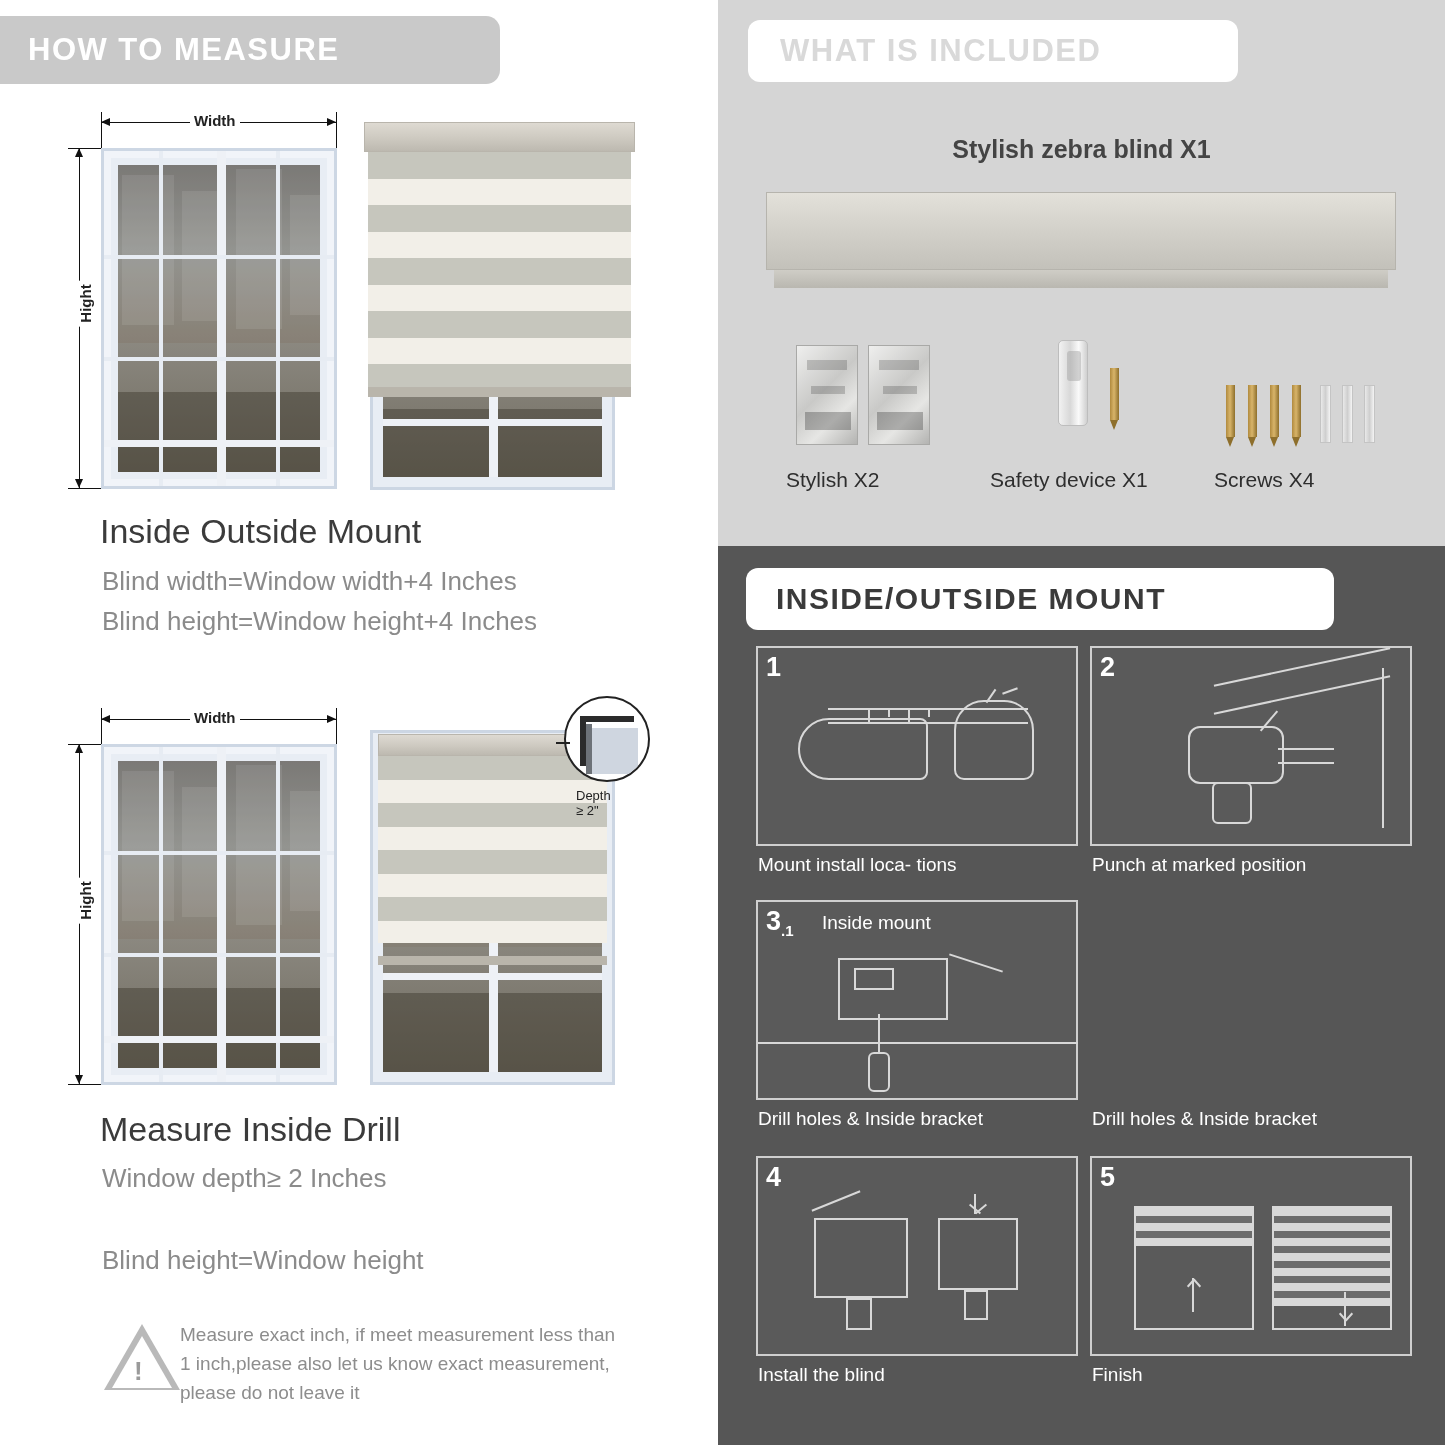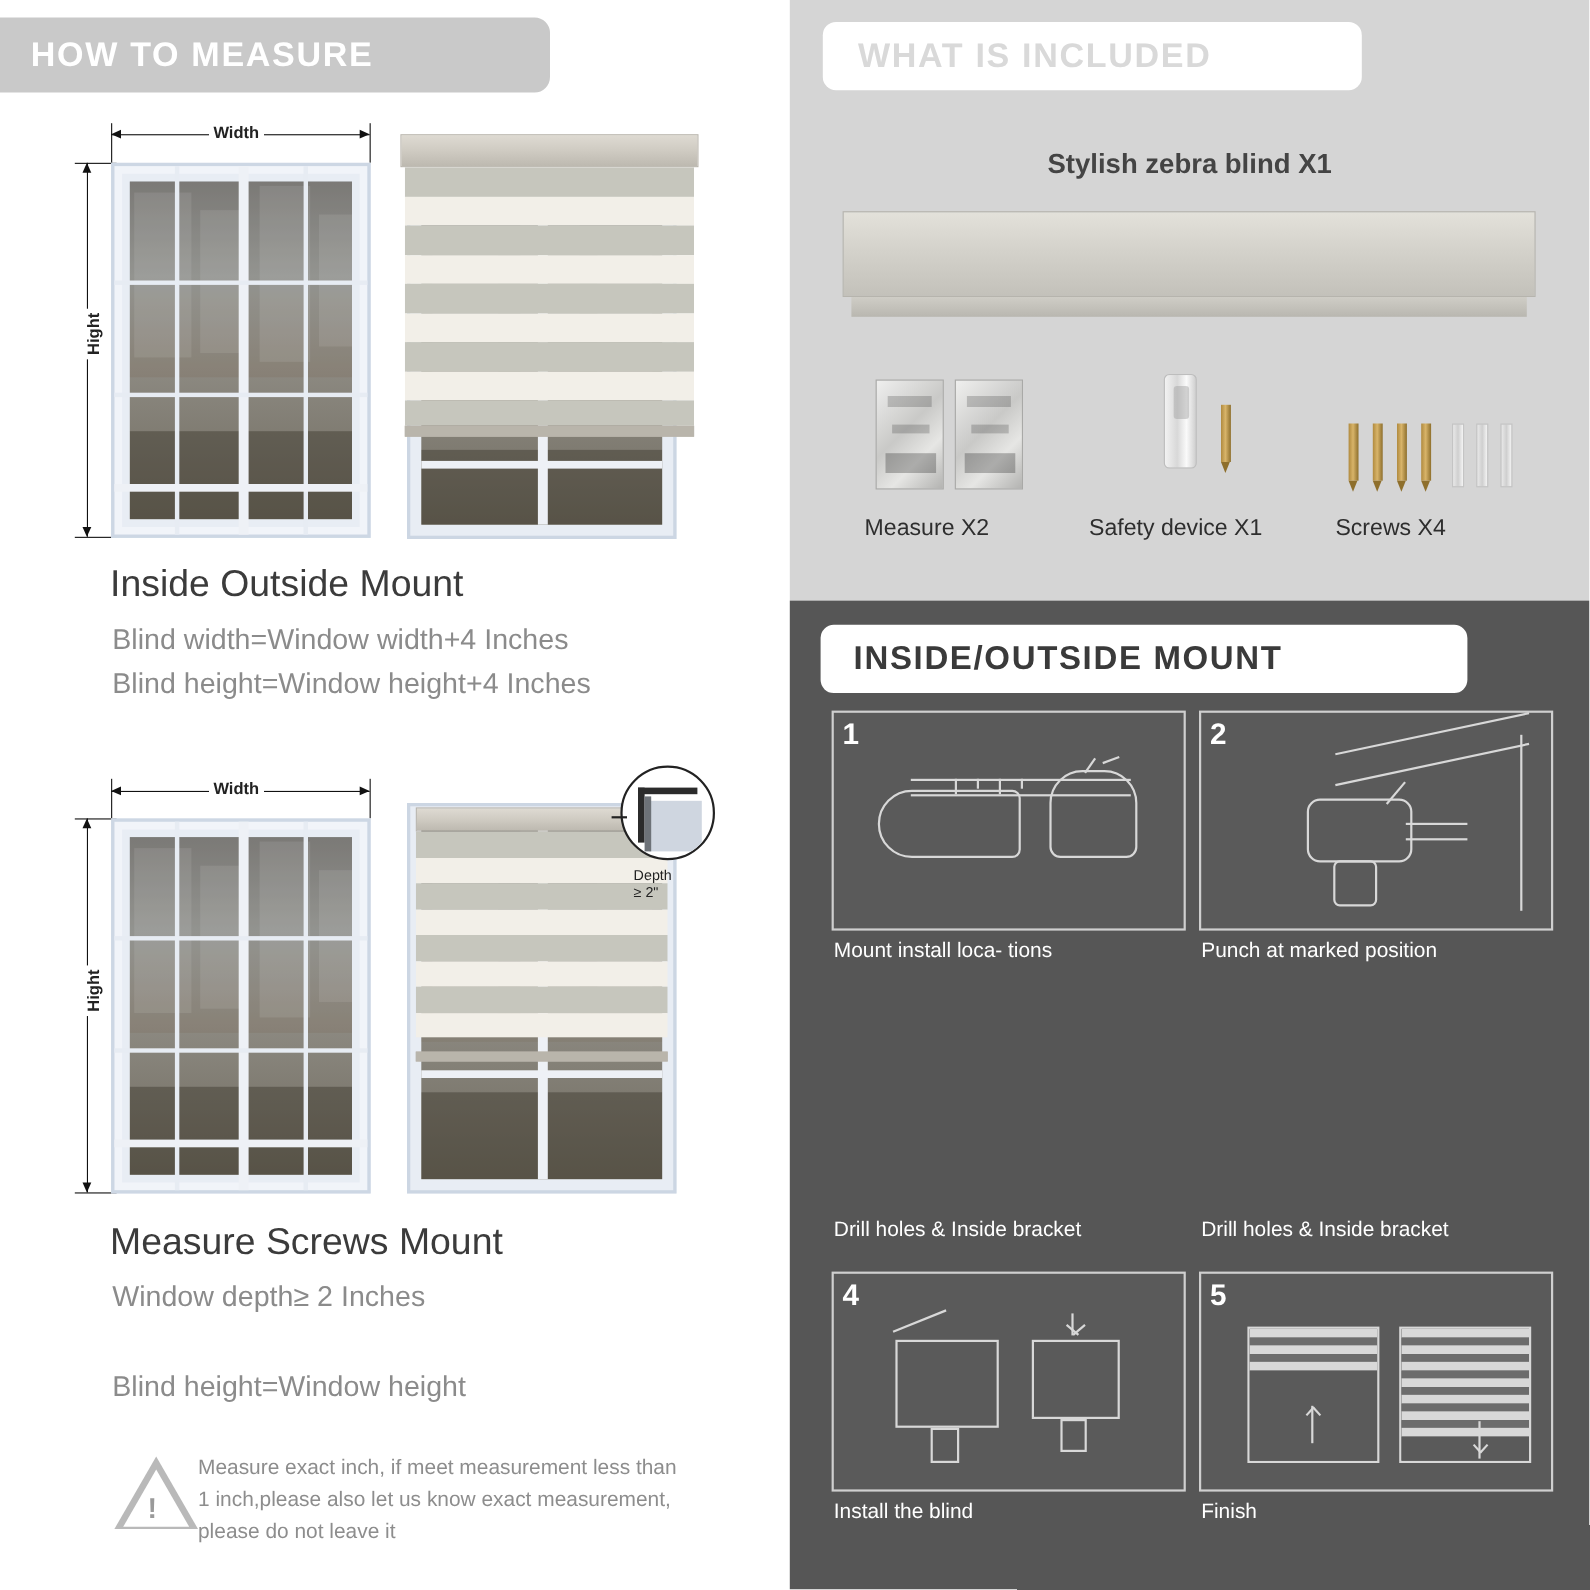--- a/index.html
+++ b/index.html
@@ -344,21 +344,21 @@
 
       <div class="depth-circle" style="left:564px;top:696px;">
         <div style="position:absolute;left:14px;top:18px;width:54px;height:50px;border-left:6px solid #2b2b2b;border-top:6px solid #2b2b2b;"></div>
         <div style="position:absolute;left:24px;top:30px;width:48px;height:46px;background:#cfd6e0;"></div>
         <div style="position:absolute;left:20px;top:26px;width:6px;height:50px;background:#6d7278;"></div>
       </div>
       <div class="depth-label" style="left:576px;top:788px;">Depth ≥ 2"</div>
       <div class="sk-line" style="left:556px;top:742px;width:14px;background:#222;"></div>
     </div>
 
-    <div class="heading" style="left:100px;top:1110px;">Measure Screws Mount</div>
+    <div class="heading" style="left:100px;top:1110px;">Measure Inside Drill</div>
     <div class="line" style="left:102px;top:1163px;">Window depth≥ 2 Inches</div>
     <div class="line" style="left:102px;top:1245px;">Blind height=Window height</div>
 
     <div class="warn-box">
       <div class="warn-tri" style="left:104px;top:1324px;"></div>
       <div class="warn-tri-in" style="left:112px;top:1336px;"></div>
       <div class="warn-excl" style="left:134px;top:1356px;">!</div>
       <div class="warn-text" style="left:180px;top:1320px;width:440px;">Measure exact inch, if meet measurement less than 1 inch,please also let us know exact measurement, please do not leave it</div>
     </div>
   </div>
@@ -374,21 +374,21 @@
     <div class="bracket" style="left:78px;top:345px;">
       <div class="slot" style="left:10px;top:14px;width:40px;height:10px;"></div>
       <div class="slot" style="left:14px;top:40px;width:34px;height:8px;"></div>
       <div class="slot" style="left:8px;top:66px;width:46px;height:18px;background:rgba(0,0,0,0.25);"></div>
     </div>
     <div class="bracket" style="left:150px;top:345px;">
       <div class="slot" style="left:10px;top:14px;width:40px;height:10px;"></div>
       <div class="slot" style="left:14px;top:40px;width:34px;height:8px;"></div>
       <div class="slot" style="left:8px;top:66px;width:46px;height:18px;background:rgba(0,0,0,0.25);"></div>
     </div>
-    <div class="part-caption" style="left:68px;top:468px;">Measure X2</div>
+    <div class="part-caption" style="left:68px;top:468px;">Stylish X2</div>
 
     <div class="safety" style="left:340px;top:340px;">
       <div style="position:absolute;left:8px;top:10px;width:14px;height:30px;background:rgba(160,160,160,0.45);border-radius:3px;"></div>
     </div>
     <div class="screw" style="left:392px;top:368px;height:52px;"></div>
     <div class="part-caption" style="left:272px;top:468px;">Safety device X1</div>
 
     <div class="screw" style="left:508px;top:385px;height:52px;"></div>
     <div class="screw" style="left:530px;top:385px;height:52px;"></div>
     <div class="screw" style="left:552px;top:385px;height:52px;"></div>
@@ -424,20 +424,30 @@
       <div class="sk-line" style="left:120px;top:46px;width:180px;transform:rotate(-12deg);"></div>
       <div class="sk-line" style="left:290px;top:20px;width:2px;height:160px;"></div>
       <div class="sk" style="left:96px;top:78px;width:96px;height:58px;border-radius:12px;"></div>
       <div class="sk-line" style="left:186px;top:100px;width:56px;"></div>
       <div class="sk-line" style="left:186px;top:114px;width:56px;"></div>
       <div class="sk" style="left:120px;top:134px;width:40px;height:42px;border-radius:6px;"></div>
       <div class="sk-line" style="left:176px;top:60px;width:2px;height:26px;transform:rotate(40deg);"></div>
     </div>
     <div class="step-caption" style="left:374px;top:308px;">Punch at  marked position</div>
 
+    <div class="step" style="left:38px;top:354px;width:322px;height:200px;">
+      <div class="step-num"><span>3</span><sub>.1</sub></div>
+      <div class="step-inline-label" style="left:64px;">Inside mount</div>
+      <div class="sk" style="left:80px;top:56px;width:110px;height:62px;"></div>
+      <div class="sk" style="left:96px;top:66px;width:40px;height:22px;"></div>
+      <div class="sk-line" style="left:0px;top:140px;width:320px;"></div>
+      <div class="sk-line" style="left:120px;top:112px;width:2px;height:40px;"></div>
+      <div class="sk" style="left:110px;top:150px;width:22px;height:40px;border-radius:6px;"></div>
+      <div class="sk-line" style="left:190px;top:60px;width:56px;transform:rotate(18deg);"></div>
+    </div>
     <div class="step-caption" style="left:40px;top:562px;">Drill holes &amp;  Inside bracket</div>
 
     <div class="step-caption" style="left:374px;top:562px;">Drill holes &amp;  Inside bracket</div>
 
     <div class="step" style="left:38px;top:610px;width:322px;height:200px;">
       <div class="step-num">4</div>
       <div class="sk" style="left:56px;top:60px;width:94px;height:80px;"></div>
       <div class="sk" style="left:180px;top:60px;width:80px;height:72px;"></div>
       <div class="sk" style="left:88px;top:140px;width:26px;height:32px;"></div>
       <div class="sk" style="left:206px;top:132px;width:24px;height:30px;"></div>

